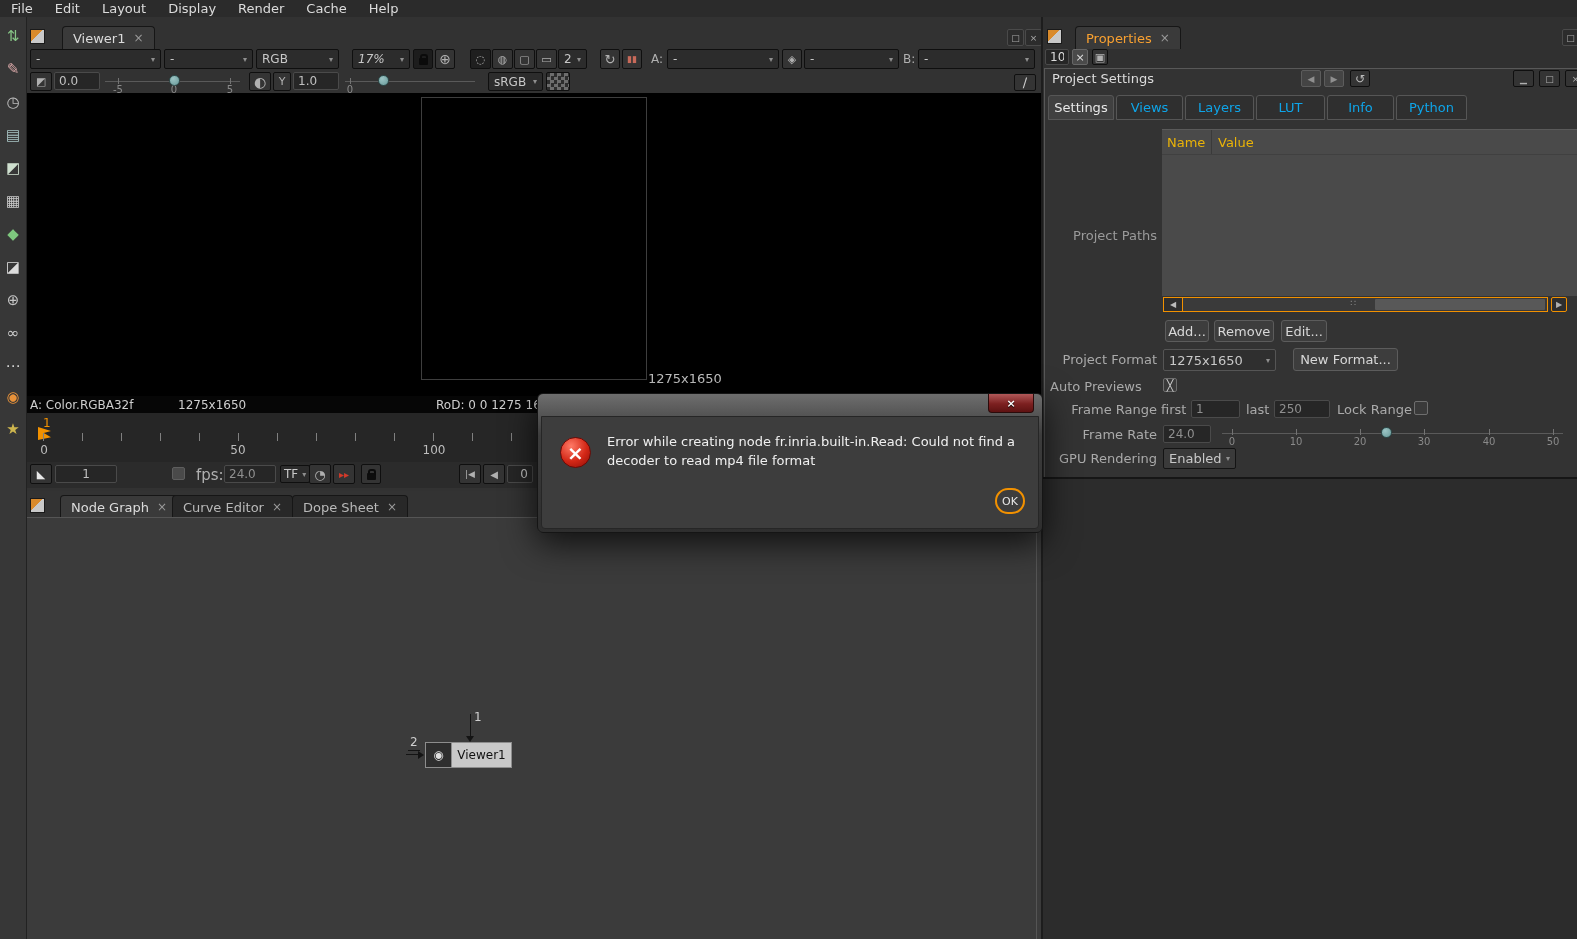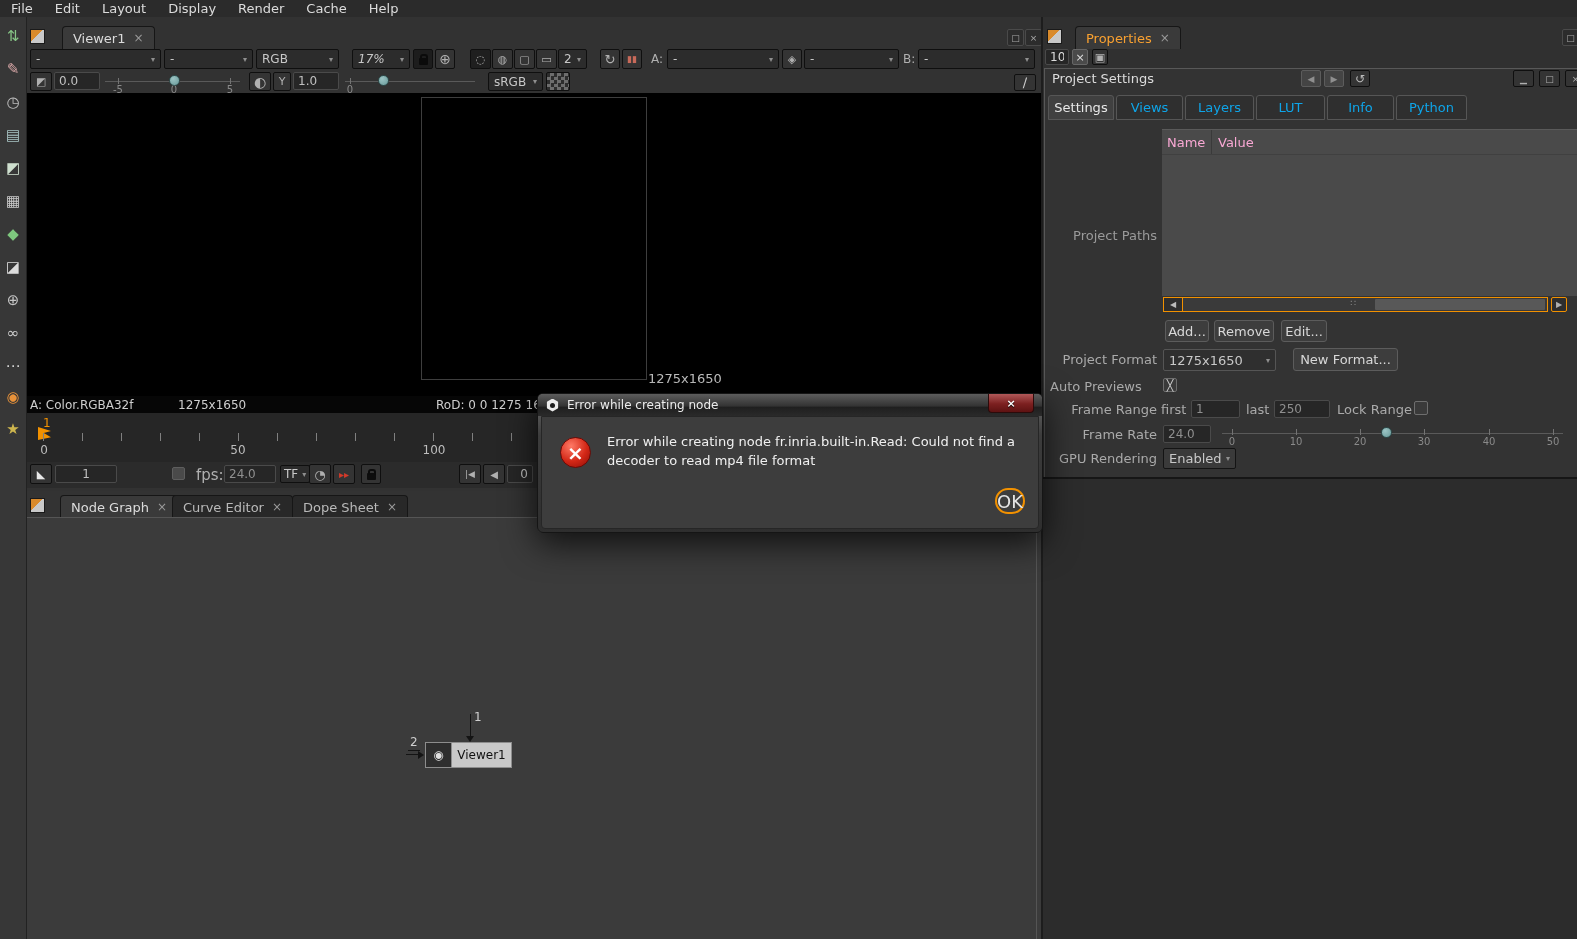--- a/index.html
+++ b/index.html
@@ -39,21 +39,21 @@
   .ptab{position:absolute;height:25px;background:#2f2f2f;border:1px solid #565656;border-radius:3px 3px 0 0;display:flex;align-items:center;justify-content:center;color:#0ea5e9;font-size:13px;box-sizing:border-box}
   .ptab.active{background:#404040;color:#e8e8e8}
   
   #dialog{position:absolute;left:537px;top:393px;width:506px;height:140px;border:1px solid #151515;border-radius:6px;background:linear-gradient(#6e6e6e,#3c3c3c 30%,#2e2e2e);box-shadow:0 10px 34px rgba(0,0,0,.75);z-index:10;box-sizing:border-box}
   #dialog .titlebar{position:absolute;left:0;top:0;right:0;height:22px;display:flex;align-items:center;gap:8px;padding-left:8px;color:#ececec;font-size:12px;background:linear-gradient(#5c5c5c,#333 55%,#1f1f1f 60%,#2a2a2a);border-radius:5px 5px 0 0}
   #dialog .body{position:absolute;left:3px;right:3px;top:22px;bottom:3px;background:#3d3d3d;border:1px solid #262626;border-radius:0 0 4px 4px}
   .hex{width:13px;height:13px;background:#ececec;clip-path:polygon(50% 0,93% 25%,93% 75%,50% 100%,7% 75%,7% 25%);display:flex;align-items:center;justify-content:center}
   .hex i{width:5px;height:5px;background:#1d1d1d;border-radius:50%}
   #dlg-close{position:absolute;top:0;right:8px;width:44px;height:18px;border:1px solid #2b0b0b;border-top:none;border-radius:0 0 4px 4px;background:linear-gradient(#b05858,#7c2020 55%,#5e1212);color:#fff;font-size:11px;font-weight:bold;display:flex;align-items:center;justify-content:center;text-shadow:0 1px 1px #000}
   #err-icon{position:absolute;left:18px;top:20px;width:31px;height:31px;border-radius:50%;background:radial-gradient(circle at 35% 28%,#ff7a66,#d32716 55%,#8d0d06);border:1px solid #6d0a06;color:#fff;font-weight:bold;font-size:20px;display:flex;align-items:center;justify-content:center;box-sizing:border-box}
-  #dlg-ok{position:absolute;right:13px;bottom:14px;width:30px;height:26px;background:#3d3d3d;border:2px solid #f29100;border-radius:13px;color:#e6e6e6;font-size:18px;display:flex;align-items:center;justify-content:center;box-sizing:border-box}
+  #dlg-ok{position:absolute;right:13px;bottom:14px;width:30px;height:26px;background:#3d3d3d;border:2px solid #f29100;border-radius:13px;color:#e6e6e6;font-size:11px;display:flex;align-items:center;justify-content:center;box-sizing:border-box}
   
   #viewer-node{position:absolute;left:425px;top:742px;width:87px;height:26px;display:flex;border:1px solid #8d8d8d;box-sizing:border-box}
   #viewer-node .eyebox{width:25px;background:#2e2e2e;border-right:1px solid #8d8d8d;display:flex;align-items:center;justify-content:center;color:#e0e0e0;font-size:12px}
   #viewer-node .nlabel{flex:1;background:#c9c9c9;color:#111;font-size:12px;display:flex;align-items:center;justify-content:center}
   .flag{position:absolute;width:13px;height:13px;background:#f29100;clip-path:polygon(0 0,100% 30%,45% 47%,100% 78%,0 100%)}
 </style>
 </head>
 <body>
 
 <div id="app">
@@ -356,21 +356,21 @@
     </div>
   <div class="ptab" style="left:1327px;top:95px;width:67px">
       <span>Info</span>
     </div>
   <div class="ptab" style="left:1396px;top:95px;width:71px">
       <span>Python</span>
     </div>
 
   <span class="a" style="left:1050px;top:228px;width:107px;text-align:right;color:#9a9a9a;font-size:13px">Project Paths</span>
   <div class="a" style="left:1162px;top:129px;width:415px;height:167px;background:#4a4a4a;border-top:1px solid #5a5a5a;box-sizing:border-box">
-    <div style="display:flex;height:24px;align-items:center;border-bottom:1px solid #404040;color:#f9a8d4;font-size:13px">
+    <div style="display:flex;height:24px;align-items:center;border-bottom:1px solid #404040;color:#eab308;font-size:13px">
       <span style="width:44px;padding-left:5px">Name</span>
       <span style="width:1px;height:24px;background:#3a3a3a"></span>
       <span style="padding-left:6px">Value</span>
     </div>
   </div>
 
   <div class="a" style="left:1163px;top:297px;width:385px;height:15px;border:1px solid #f29100;display:flex;box-sizing:border-box;background:#3a3a3a">
     <div style="width:18px;background:#2e2e2e;border-right:1px solid #f29100;display:flex;align-items:center;justify-content:center;font-size:8px;color:#bbb">
         <span>◀</span>
       </div>
@@ -428,26 +428,20 @@
 
   <span class="a" style="left:1050px;top:451px;width:107px;text-align:right;color:#aaa;font-size:13px">GPU Rendering</span>
   <div class="combo" style="left:1163px;top:448px;width:73px;height:21px;background:#3a3a3a;border-color:#141414;font-size:13px">
       <span>Enabled</span>
       <span class="ar">▾</span>
     </div>
 
   <div class="a" style="left:1043px;top:477px;width:534px;height:2px;background:#161616"></div>
 
   <div id="dialog">
-    <div class="titlebar">
-      <div class="hex">
-          <i></i>
-        </div>
-      <span>Error while creating node</span>
-    </div>
     <div id="dlg-close">
         <span>×</span>
       </div>
     <div class="body">
       <div id="err-icon">
           <span>×</span>
         </div>
       <div style="position:absolute;left:65px;top:16px;width:425px;color:#f0f0f0;font-size:13px;line-height:1.45">Error while creating node fr.inria.built-in.Read: Could not find a decoder to read mp4 file format</div>
       <div id="dlg-ok">OK</div>
     </div>

